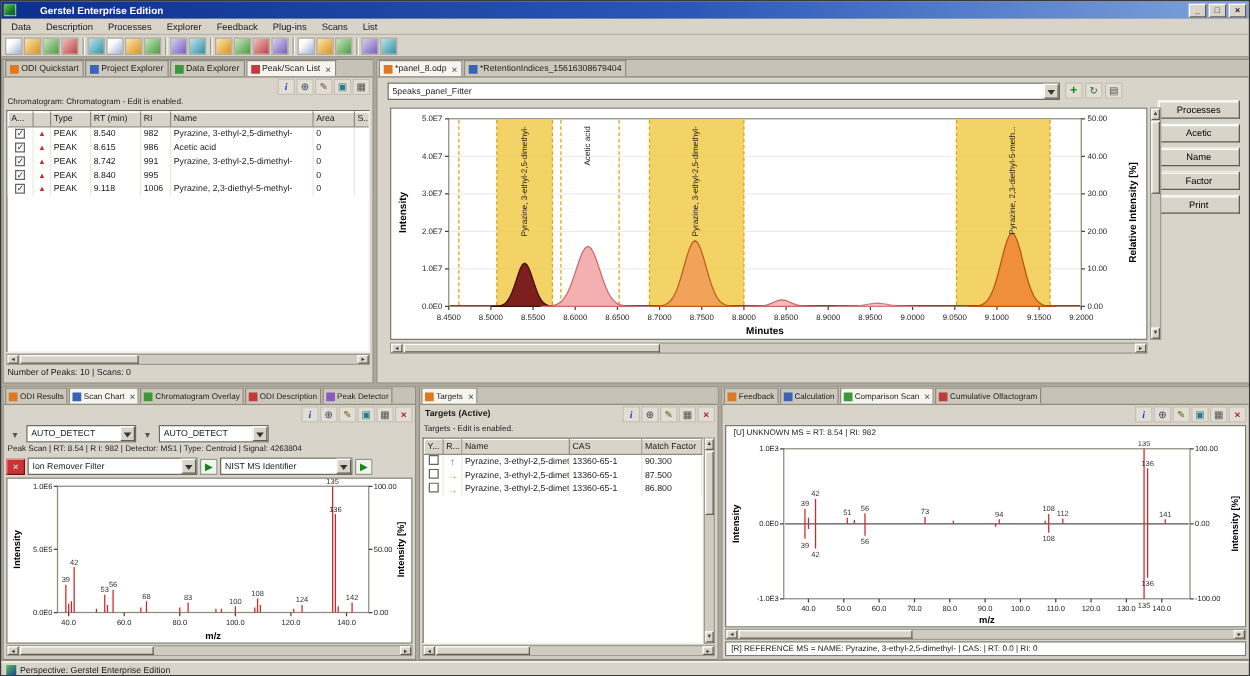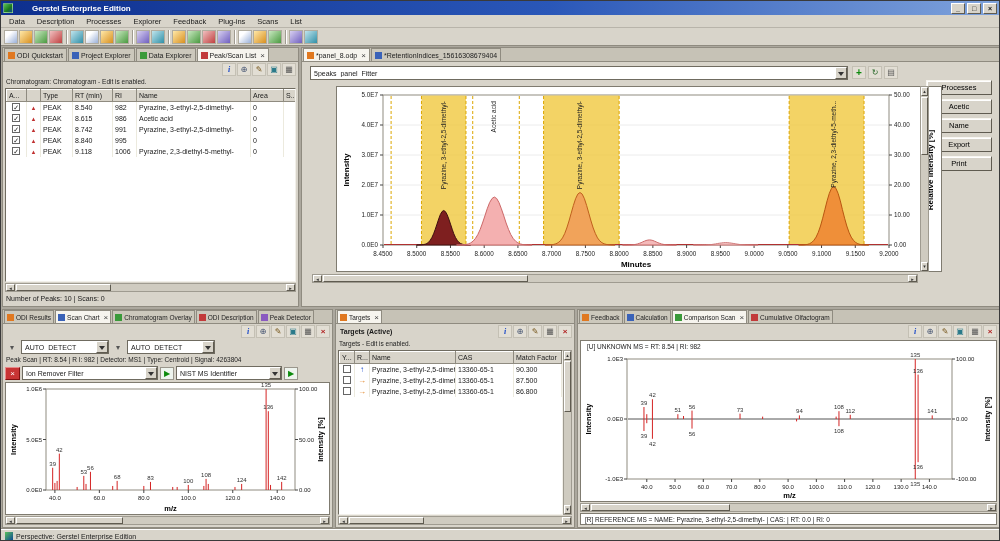--- a/index.html
+++ b/index.html
@@ -70,21 +70,21 @@
   .redbtn::before{content:"×";}
   
   .sbh{display:flex;height:9px;background:#cfcbc0;border:1px solid #9f9b90;}
   .sbv{display:flex;flex-direction:column;width:9px;background:#cfcbc0;border:1px solid #9f9b90;}
   .sbtn{flex:0 0 auto;width:7px;height:7px;background:#d8d4ca;border:1px solid;border-color:#fff #5f5b50 #5f5b50 #fff;font-size:5px;line-height:6px;text-align:center;color:#333;}
   .sbh .sbtn{width:9px;}
   .sbv .sbtn{width:7px;height:9px;width:100%;}
   .strack{flex:1;position:relative;}
   .sbh .sthumb{position:absolute;left:1px;top:0;height:7px;width:35%;background:#d8d4ca;border:1px solid;border-color:#fff #5f5b50 #5f5b50 #fff;}
   .sbv .sthumb{position:absolute;top:1px;left:0;width:7px;height:35%;background:#d8d4ca;border:1px solid;border-color:#fff #5f5b50 #5f5b50 #fff;}
-  .chartbox{background:#fff;border:1px solid #7f7b70;margin-left:24px;}
+  .chartbox{background:#fff;border:1px solid #7f7b70;}
   
   #leftPanel{left:1px;top:46px;width:297px;height:260px;display:flex;flex-direction:column;}
   #leftPanel .tablewrap{flex:1;margin:1px 2px 0;}
   #sb-left{flex:0 0 auto;margin:1px 2px;}
   
   #editorPanel{left:300px;top:46px;width:699px;height:260px;}
   #fitterCombo{position:absolute;left:8px;top:18px;width:538px;}
   #editorIcons{position:absolute;left:550px;top:18px;display:flex;gap:2px;}
   #editor-buttons{position:absolute;right:7px;top:32px;display:flex;flex-direction:column;gap:4px;}
   #editor-buttons .btn3d{width:66px;}
@@ -298,21 +298,21 @@
     </div>
     <div id="editorIcons">
         <span class="mic mic-add">+</span>
         <span class="mic mic-refresh">↻</span>
         <span class="mic mic-settings">▤</span>
       </div>
     <div id="editor-buttons">
         <button class="btn3d">Processes</button>
         <button class="btn3d">Acetic</button>
         <button class="btn3d">Name</button>
-        <button class="btn3d">Export</button>
+        <button class="btn3d">Factor</button>
         <button class="btn3d">Print</button>
       </div>
     <div id="chrom-chart" class="chartbox">
         <svg width="604" height="184">
           <rect x="46" y="8" width="506" height="150" fill="#fff" stroke="#8f8b80"></rect>
           <line x1="47" x2="551" y1="128" y2="128" stroke="#ececec"></line>
           <line x1="47" x2="551" y1="98" y2="98" stroke="#ececec"></line>
           <line x1="47" x2="551" y1="68" y2="68" stroke="#ececec"></line>
           <line x1="47" x2="551" y1="38" y2="38" stroke="#ececec"></line>
           <rect x="84.45600000000026" y="8.5" width="44.52800000000049" height="149" fill="#f0c83e" fill-opacity="0.8"></rect>

